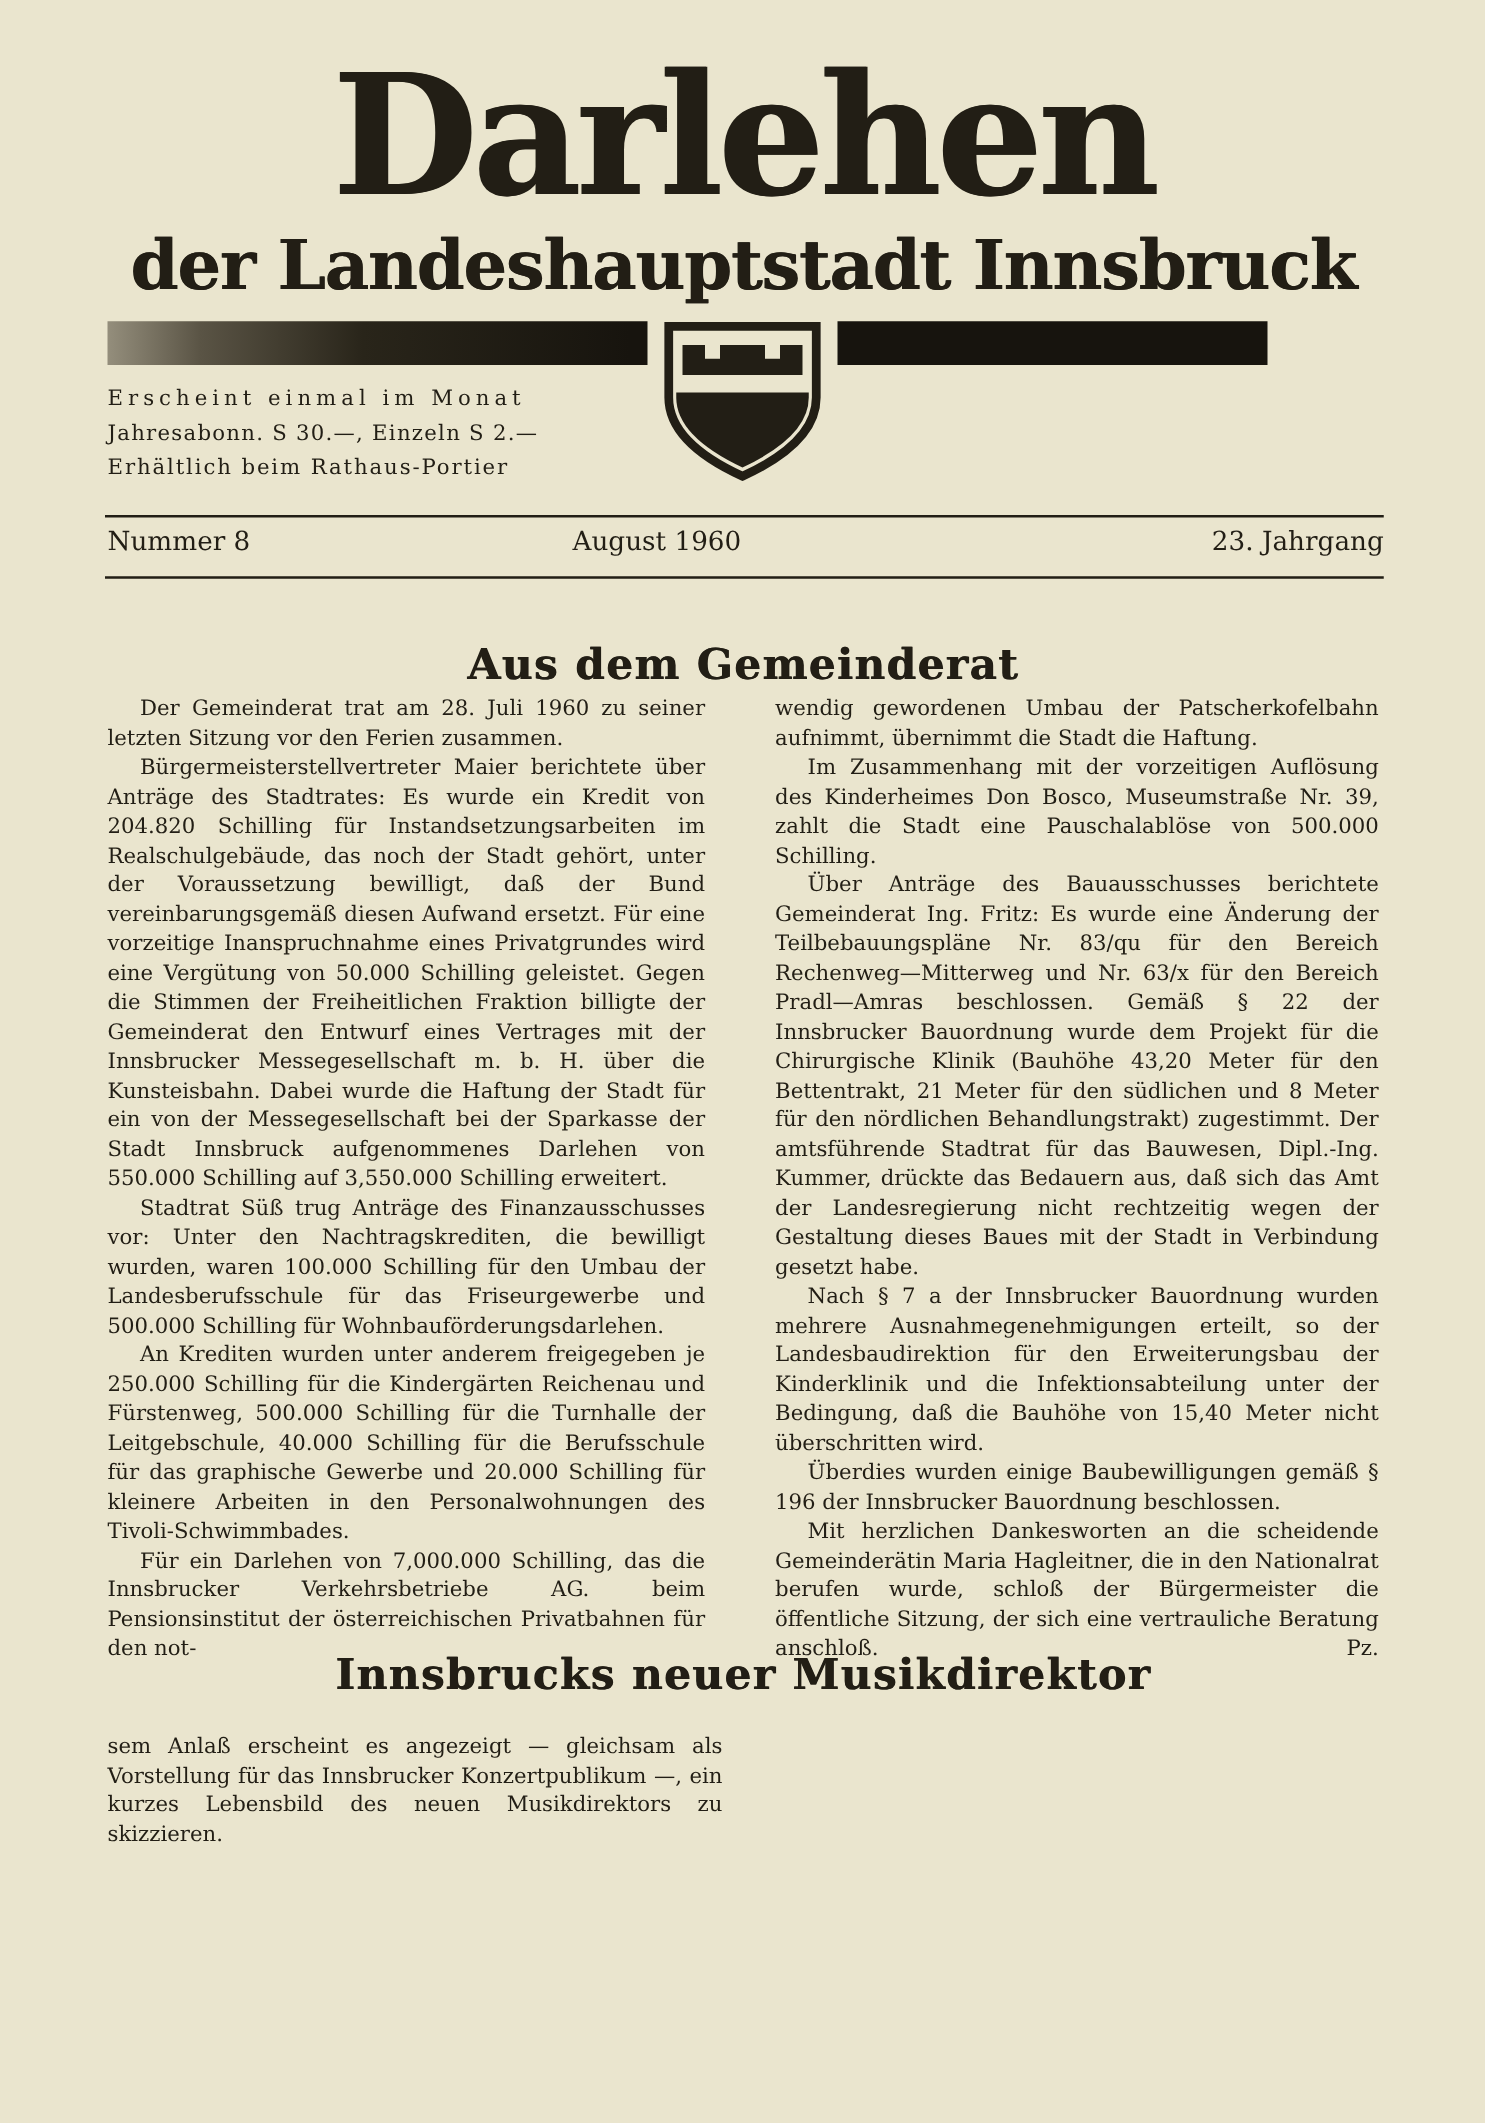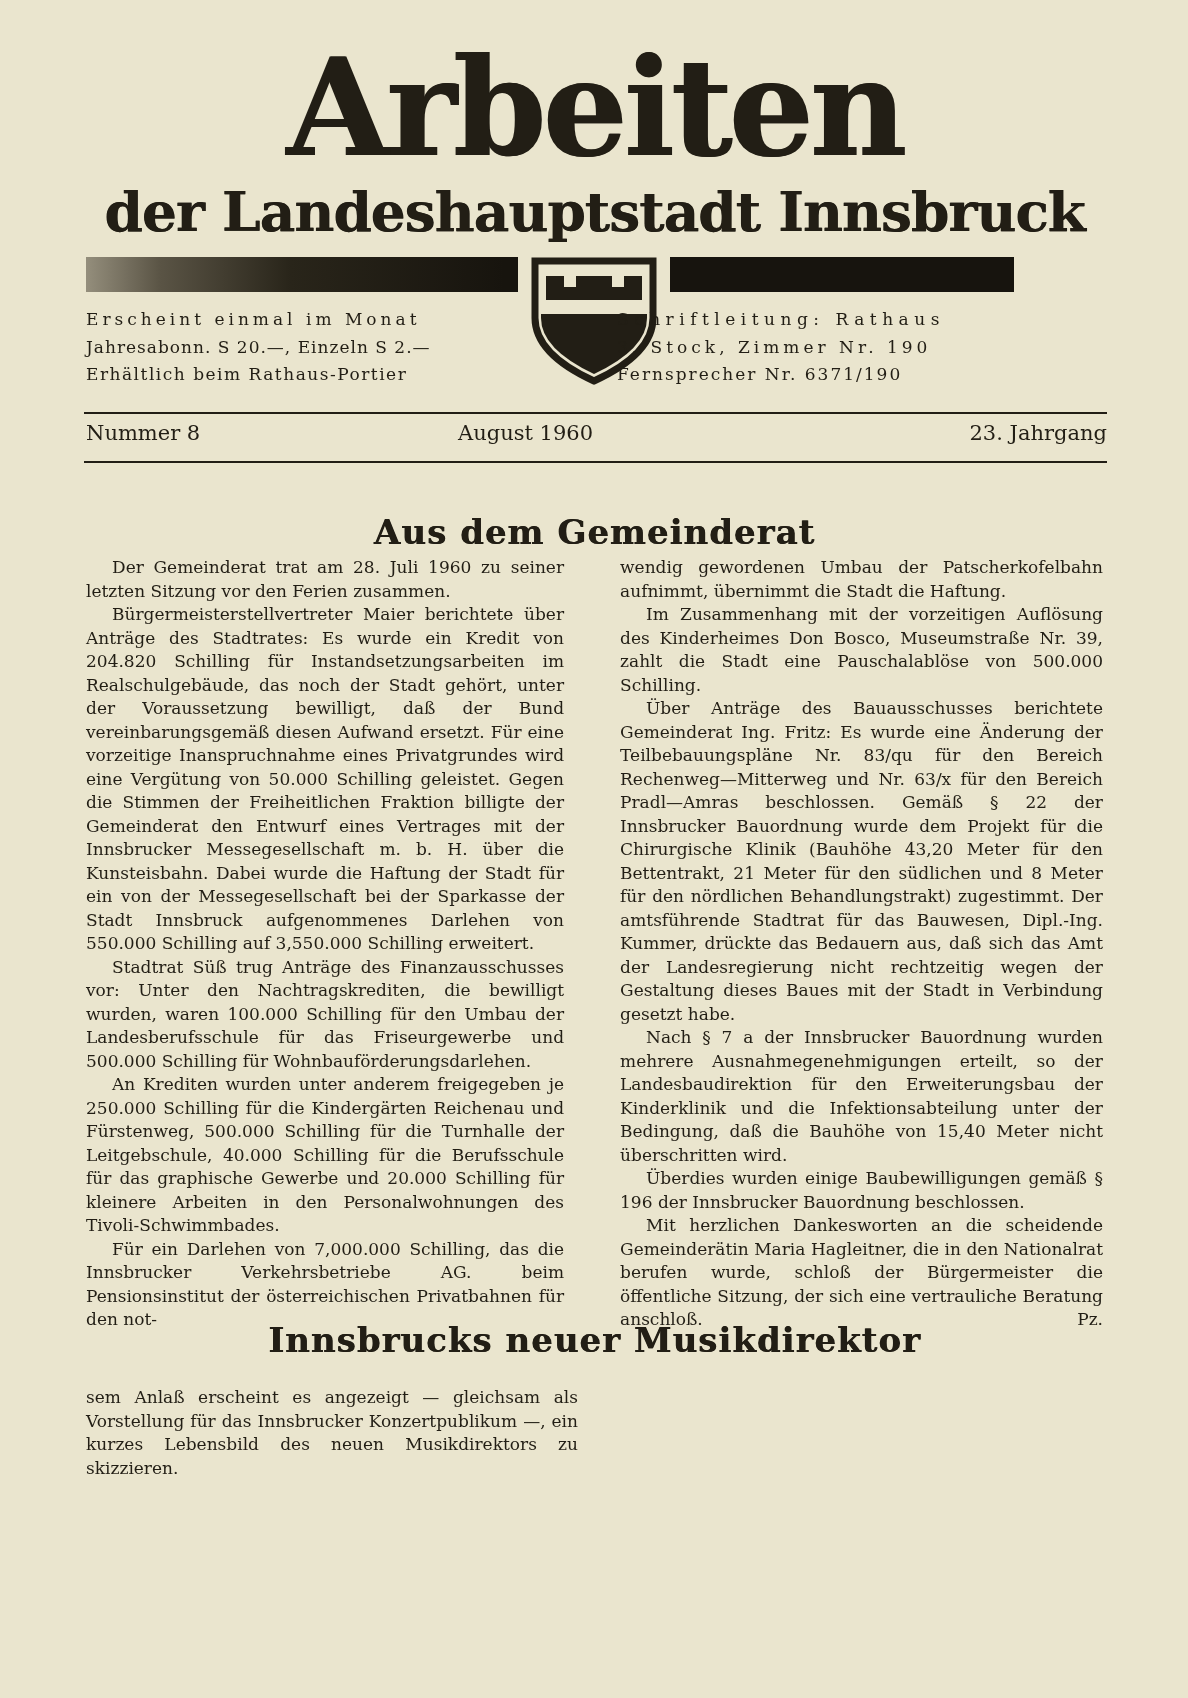--- a/index.html
+++ b/index.html
@@ -94,45 +94,40 @@
   .para { margin: 0; text-indent: 26px; }
   .para.cont { text-indent: 0; }
   .signature { float: right; padding-left: 12px; }
 </style>
 </head>
 <body>
 
 <div class="page">
 
   <header class="abs masthead">
-    <div class="title1">Arbeiten</div>
+    <div class="title1">Darlehen</div>
     <div class="title2">der Landeshauptstadt Innsbruck</div>
   </header>
 
   <div class="abs bar"></div>
 
   <div class="abs shield-wrap">
     <svg width="128" height="132" viewBox="0 0 128 132" aria-hidden="true">
       <path d="M5 6 H123 V63 Q123 99 64 126 Q5 99 5 63 Z" fill="var(--paper, #eae5ce)" stroke="currentColor" stroke-width="7"></path>
       <path d="M16 21 H34 V32 H46 V21 H82 V32 H94 V21 H112 V45 H16 Z" fill="currentColor"></path>
       <path d="M11 59 H117 V63 Q117 94 64 119 Q11 94 11 63 Z" fill="currentColor"></path>
     </svg>
   </div>
 
   <div class="abs imprint imprint-left">
     <div>Erscheint einmal im Monat</div>
-    <div>Jahresabonn. S 20.—, Einzeln S 2.—</div>
+    <div>Jahresabonn. S 30.—, Einzeln S 2.—</div>
     <div>Erhältlich beim Rathaus-Portier</div>
   </div>
 
-  <div class="abs imprint imprint-right">
-    <div>Schriftleitung: Rathaus</div>
-    <div>3. Stock, Zimmer Nr. 190</div>
-    <div>Fernsprecher Nr. 6371/190</div>
-  </div>
 
   <div class="abs rule rule1"></div>
   <div class="abs issue-row">
     <span class="issue-number">Nummer 8</span>
     <span class="issue-date">August 1960</span>
     <span class="issue-volume">23. Jahrgang</span>
   </div>
   <div class="abs rule rule2"></div>
 
   <h1 class="abs article-title a1-title">Aus dem Gemeinderat</h1>

